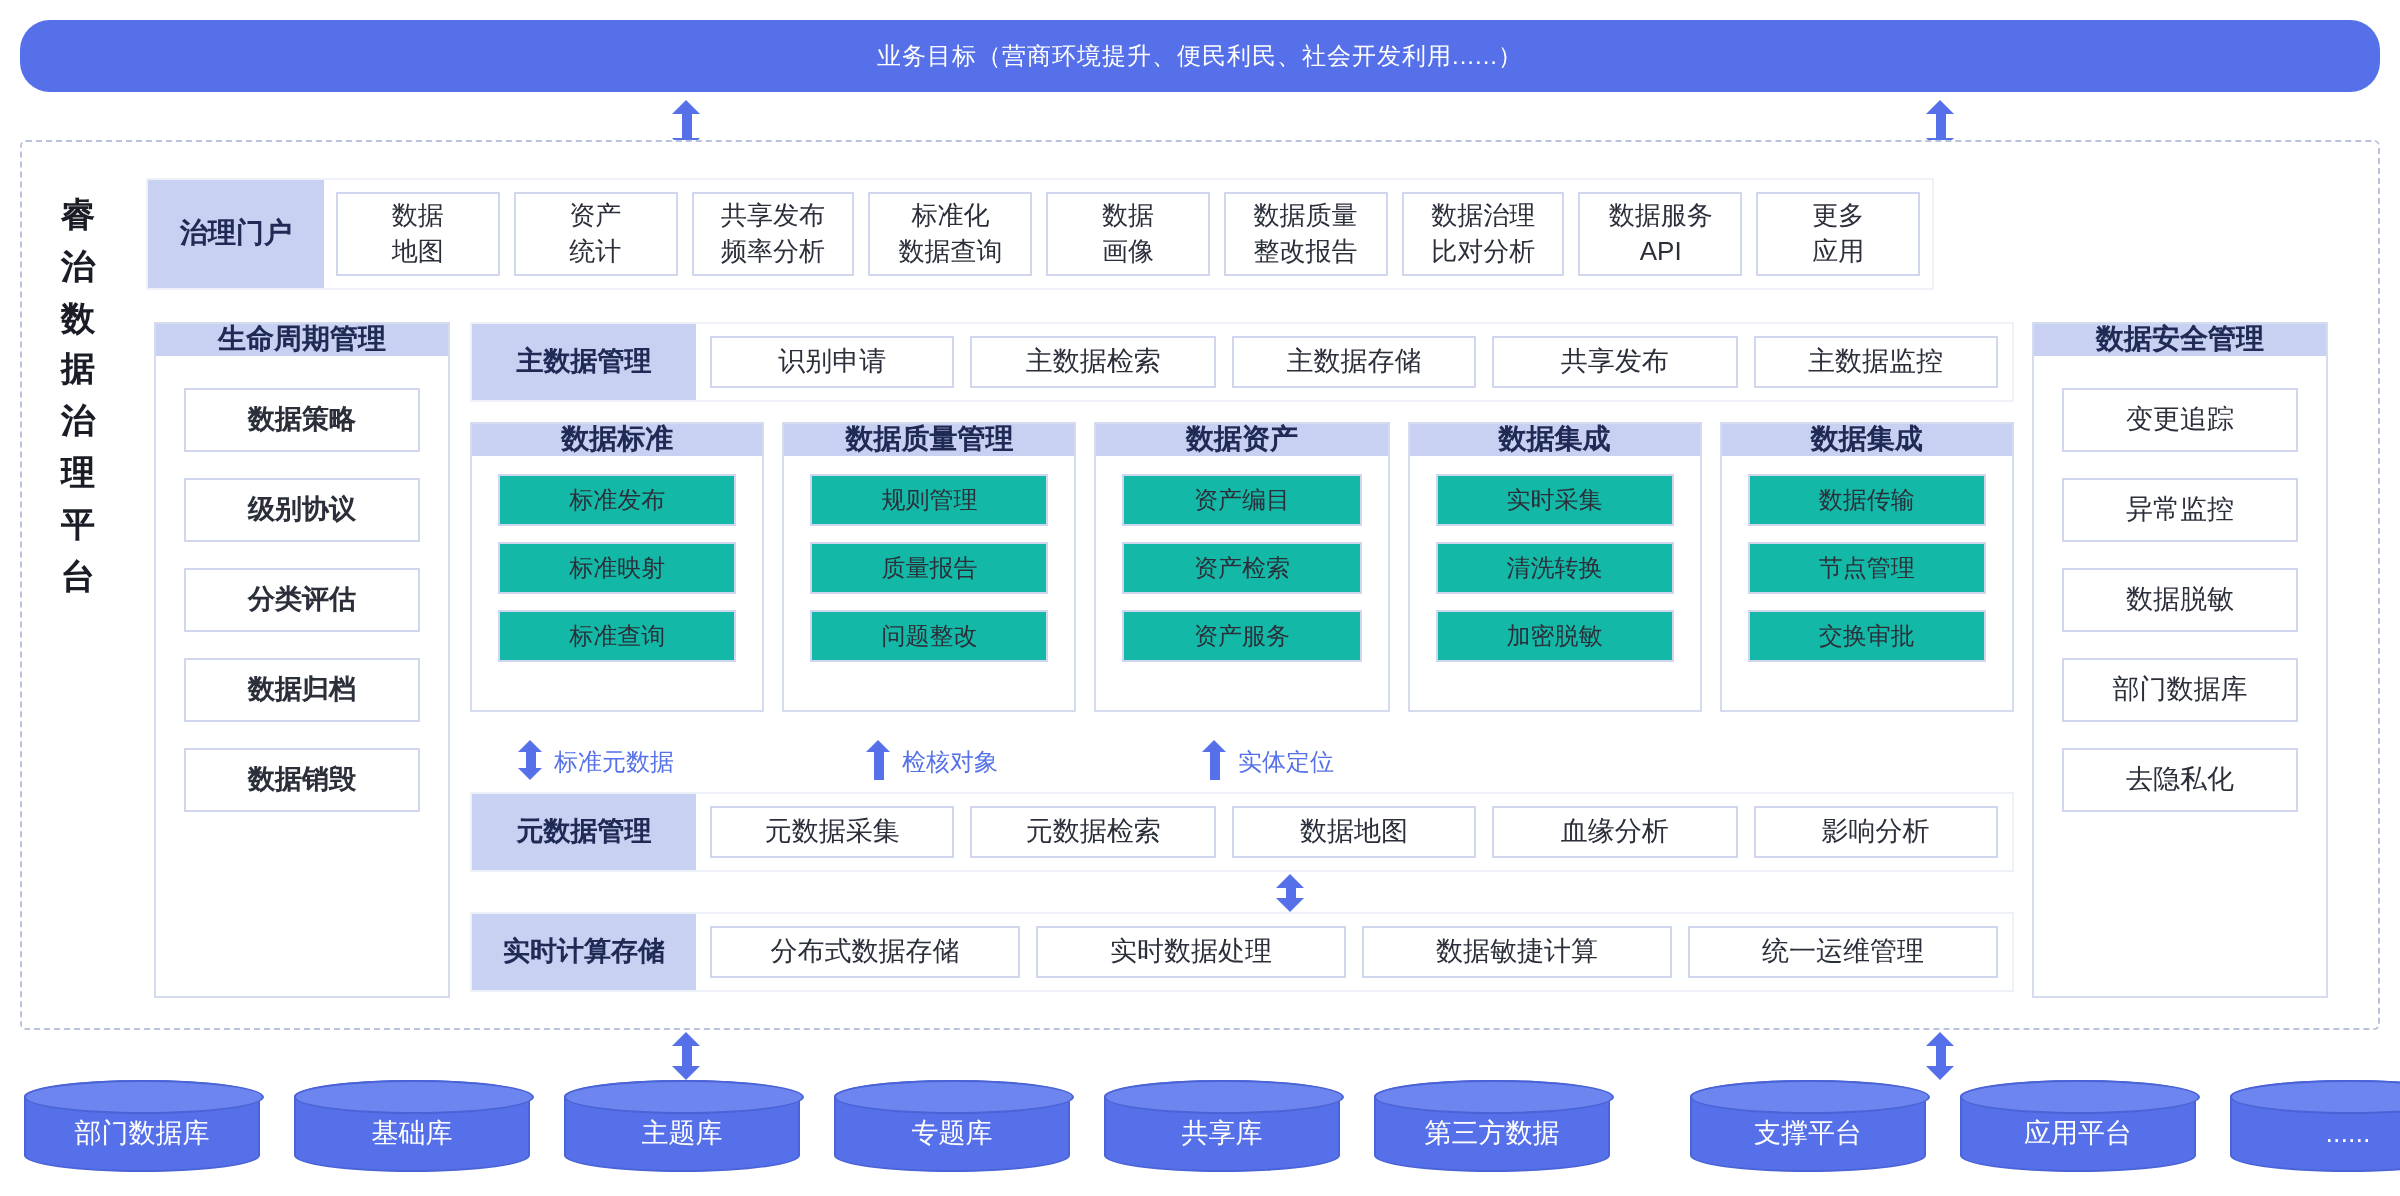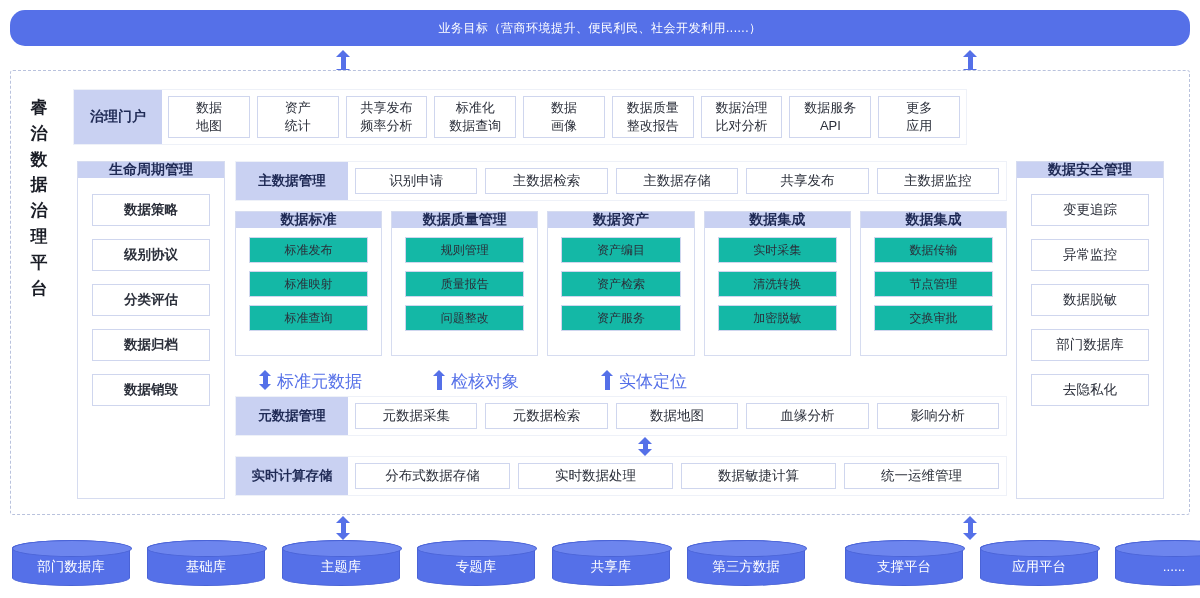--- a/index.html
+++ b/index.html
@@ -122,22 +122,22 @@
     display:flex;flex-direction:column;
   }
   .dom-body{padding:9px 13px 0;display:flex;flex-direction:column;gap:8px;}
   .dom-cell{
     height:26px;border:1px solid var(--cell-border);background:#14b8a6;
     display:flex;align-items:center;justify-content:center;font-size:12px;
   }
 
   
   .lbl-arrow{
-    position:absolute;display:flex;align-items:flex-start;gap:6px;
-    font-size:17px;color:var(--brand);white-space:nowrap;
+    position:absolute;display:flex;align-items:flex-end;gap:6px;
+    font-size:12px;color:var(--brand);white-space:nowrap;
   }
   .mini-arrow{position:relative;width:12px;height:20px;display:flex;flex-direction:column;align-items:center;}
   .mini-arrow .shaft{width:5px;background:var(--arrow);flex:1;}
   .mini-arrow .head-up{width:0;height:0;border-left:6px solid transparent;border-right:6px solid transparent;border-bottom:6px solid var(--arrow);}
   .mini-arrow .head-dn{width:0;height:0;border-left:6px solid transparent;border-right:6px solid transparent;border-top:6px solid var(--arrow);}
 
   
   .cyl-row{position:absolute;top:540px;height:48px;display:flex;gap:17px;}
   #cyl-left{left:12px;}
   #cyl-right{left:845px;}

